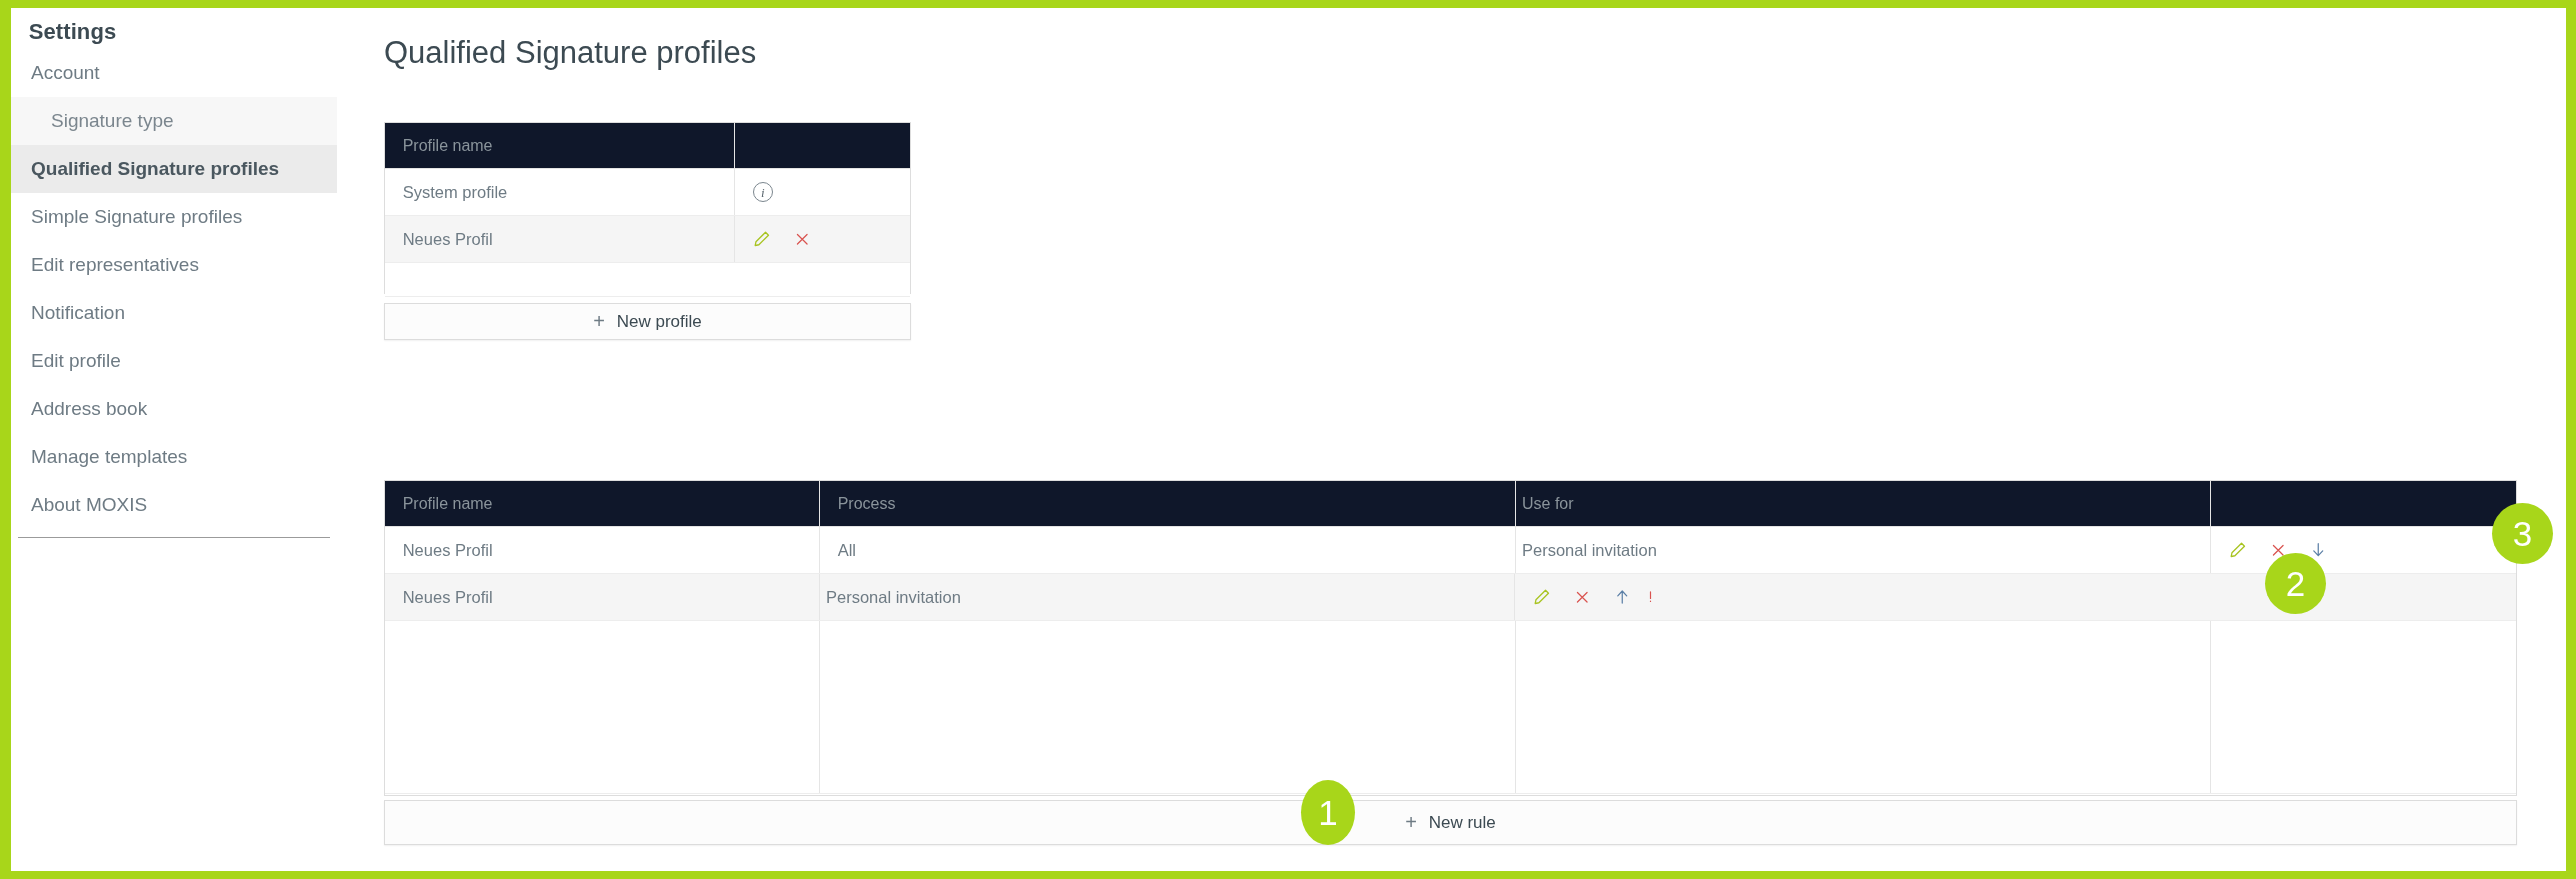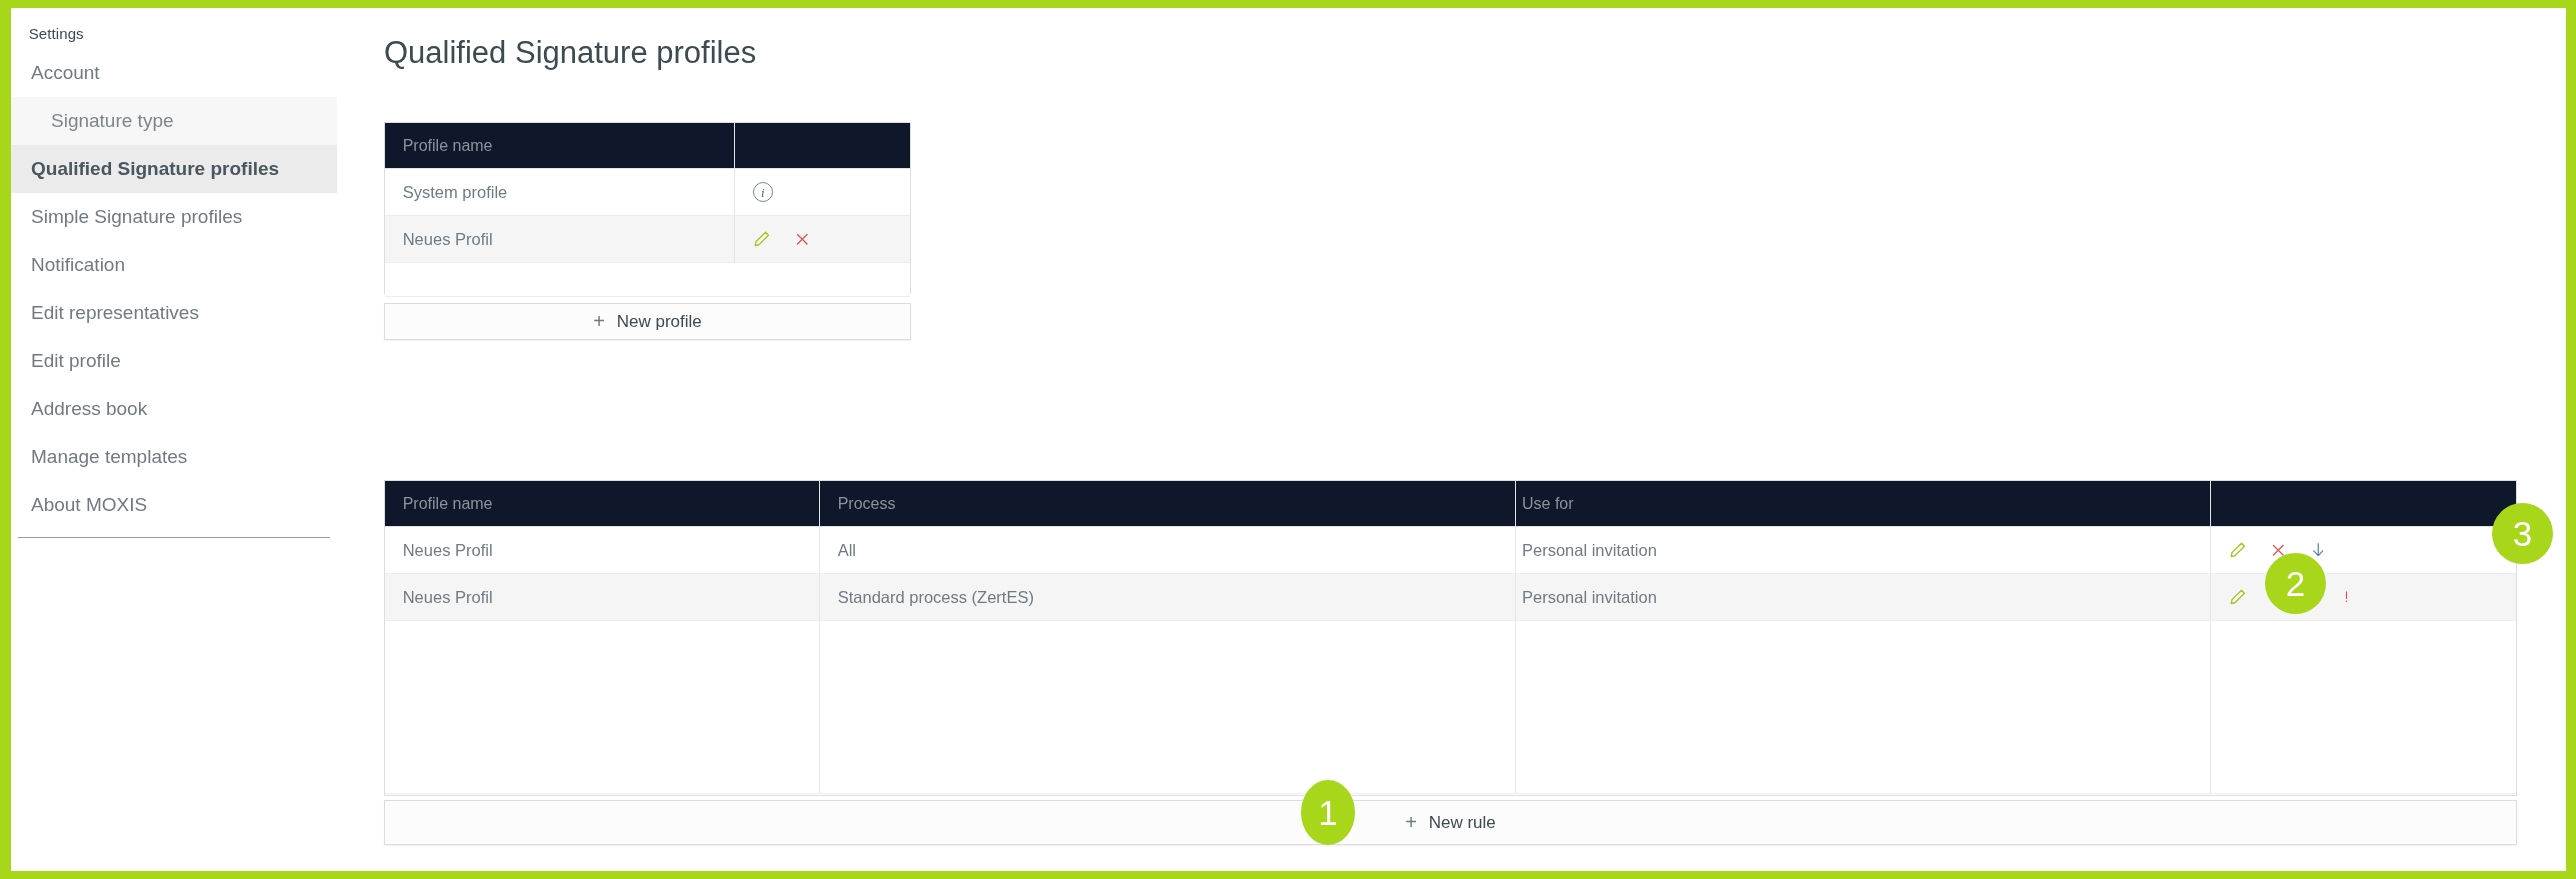--- a/index.html
+++ b/index.html
@@ -31,23 +31,23 @@
   
   #sidebar {
     position: absolute;
     left: 0; top: 0;
     width: 326px;
     height: 100%;
     background: #ffffff;
   }
   #sidebar-title {
     position: absolute;
-    left: 17.7px; top: 17px;
-    font-size: 15px;
-    font-weight: normal;
+    left: 17.7px; top: 11px;
+    font-size: 22px;
+    font-weight: bold;
     color: #3c4a52;
     letter-spacing: 0.1px;
   }
   #sidebar-list {
     position: absolute;
     left: 0; top: 41px;
     width: 326px;
     list-style: none;
   }
   .side-item {
@@ -227,24 +227,24 @@
       <li class="side-item sel-soft">
         <span>Signature type</span>
       </li>
       <li class="side-item sel-hard">
         <span>Qualified Signature profiles</span>
       </li>
       <li class="side-item">
         <span>Simple Signature profiles</span>
       </li>
       <li class="side-item">
+        <span>Edit representatives</span>
+      </li>
+      <li class="side-item">
         <span>Notification</span>
-      </li>
-      <li class="side-item">
-        <span>Edit representatives</span>
       </li>
       <li class="side-item">
         <span>Edit profile</span>
       </li>
       <li class="side-item">
         <span>Address book</span>
       </li>
       <li class="side-item">
         <span>Manage templates</span>
       </li>
@@ -332,21 +332,20 @@
           <span class="icn">
             <svg width="16.5" height="17.7" viewBox="0 0 24 24" fill="none" stroke="#5b7fa6" stroke-width="1.8" stroke-linecap="round" stroke-linejoin="round">
               <path d="M12 3v17M5.5 13.5L12 20.5l6.5-7"></path>
             </svg>
           </span>
         </div>
       </div>
 
       <div class="trow alt">
         <div class="cell c-name">Neues Profil</div>
-        <div class="cell c-proc divcol">Standard process (ZertES)</div>
         <div class="cell c-use divcol">Personal invitation</div>
         <div class="cell c-act divcol actions">
           <span class="icn">
             <svg width="17.7" height="17.7" viewBox="0 0 24 24" fill="none" stroke="#a8c421" stroke-width="1.8" stroke-linecap="round" stroke-linejoin="round">
               <path d="M17 3l4 4L8 20l-5 1 1-5z"></path>
             </svg>
           </span>
           <span class="icn">
             <svg width="16.5" height="16.5" viewBox="0 0 24 24" fill="none" stroke="#d9534f" stroke-width="1.8" stroke-linecap="round">
               <path d="M5 5l14 14M19 5L5 19"></path>

